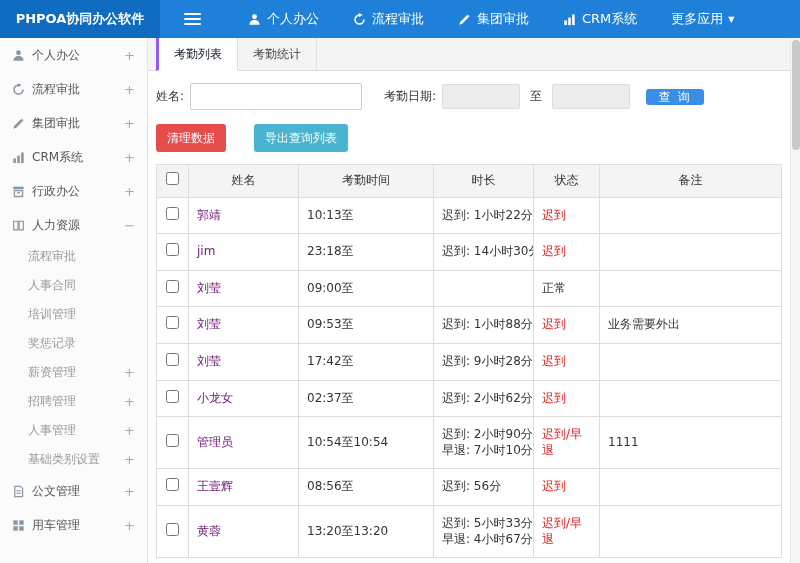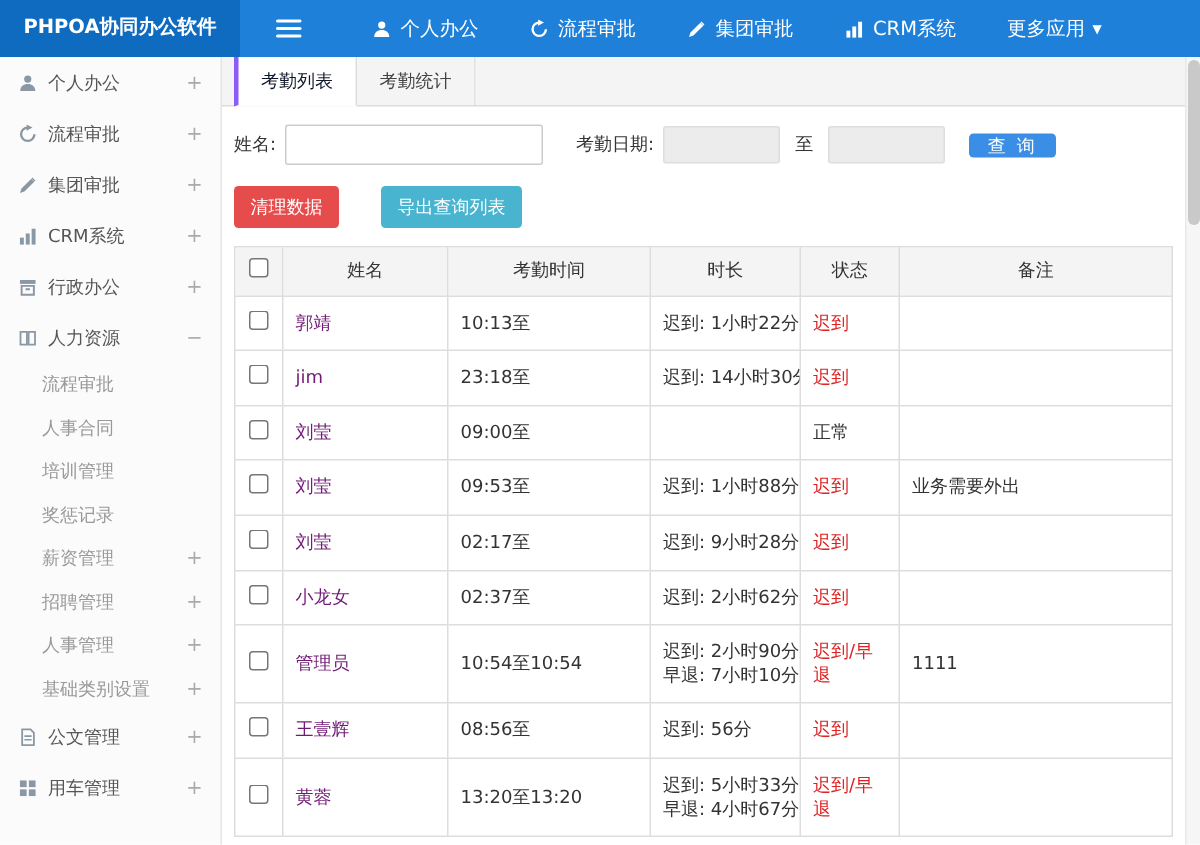--- a/index.html
+++ b/index.html
@@ -316,21 +316,21 @@
             <td>09:53至</td>
             <td>
               <div class="dur-line">迟到: 1小时88分</div>
             </td>
             <td class="red">迟到</td>
             <td>业务需要外出</td>
           </tr>
           <tr>
             <td class="c-check"><input type="checkbox" style=""></td>
             <td><a class="emp-link">刘莹</a></td>
-            <td>02:17至</td>
+            <td>17:42至</td>
             <td>
               <div class="dur-line">迟到: 9小时28分</div>
             </td>
             <td class="red">迟到</td>
             <td></td>
           </tr>
           <tr>
             <td class="c-check"><input type="checkbox" style=""></td>
             <td><a class="emp-link">小龙女</a></td>
             <td>02:37至</td>

